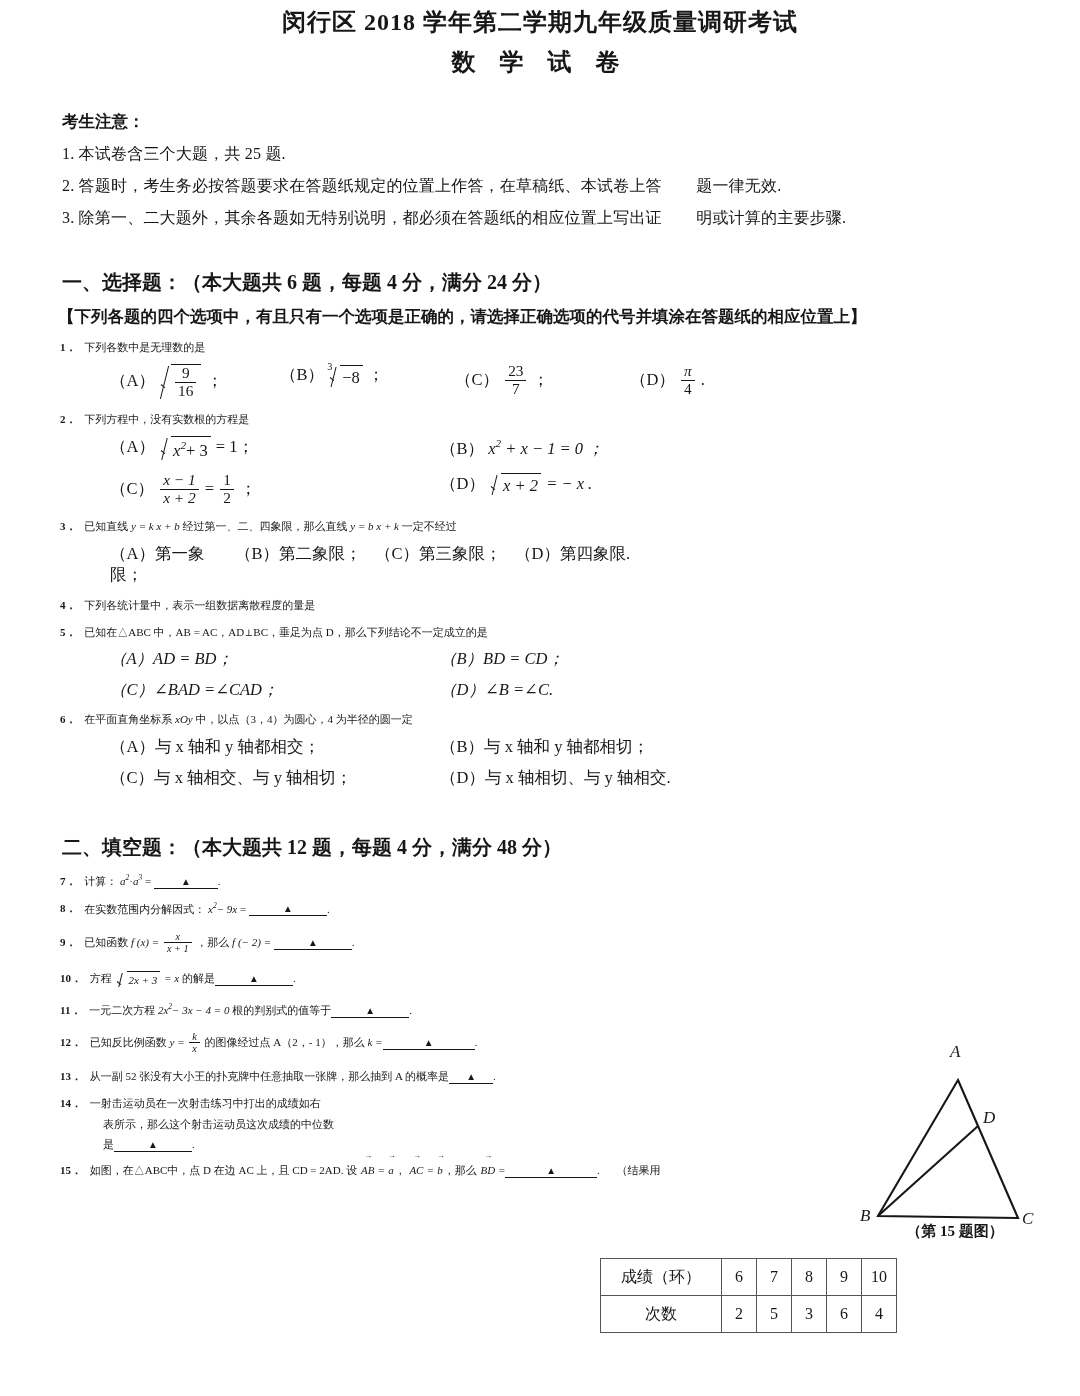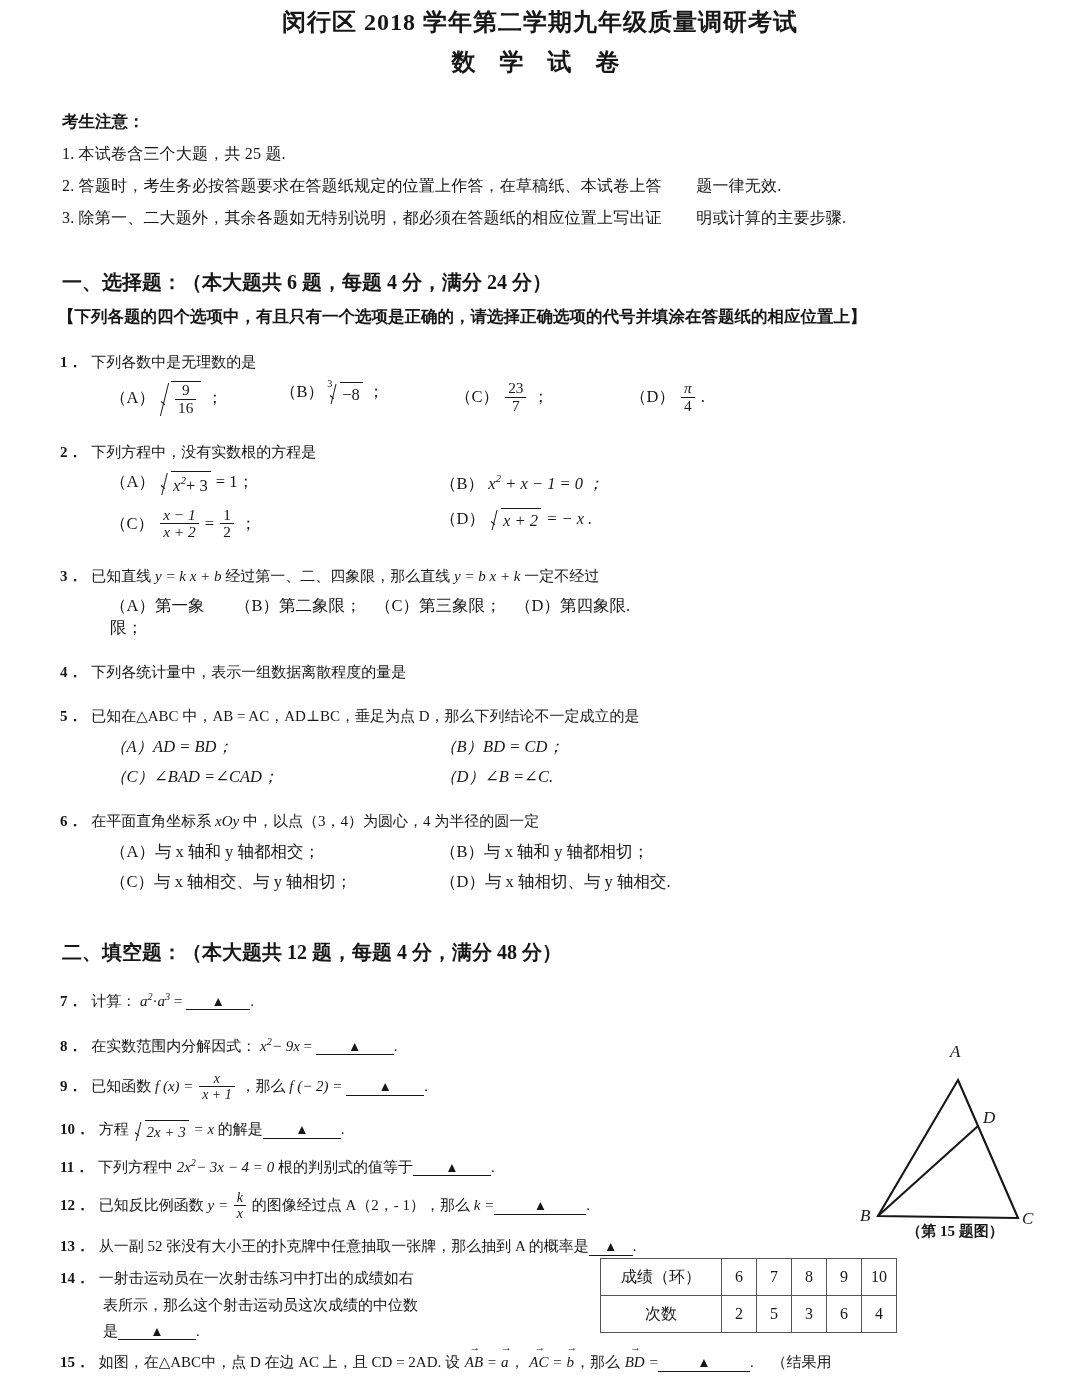--- a/index.html
+++ b/index.html
@@ -68,24 +68,25 @@
   }
   .sec-head.first { margin-top: 40px; }
   .bracket-line {
     font-size: 16.5px;
     font-weight: bold;
     margin: 10px 0 0 58px;
   }
 
   
   .q {
-    font-size: 15px;
-    margin: 24px 0 0 60px;
+    font-size: 11px;
+    margin: 12px 0 0 60px;
     position: relative;
     line-height: 1.35;
+    font-family: Liberation Serif, serif;
   }
   .qnum { font-weight: bold; margin-right: 5px; }
   .opts {
     font-size: 16.5px;
     margin: 9px 0 0 110px;
     display: flex;
     line-height: 1.3;
   }
   .opts.two > div { width: 330px; }
   .opts.four > div:nth-child(1) { width: 125px; }
@@ -391,21 +392,21 @@
   <div class="q" style="margin-top:16px;">
     <span class="qnum">10．</span>
     <span>方程</span>
     <span class="sqrt"><span class="rad it">2x + 3</span></span>
     <span class="it">= x</span>
     <span>的解是</span><span class="blank w2">▲</span><span>.</span>
   </div>
 
   <div class="q" style="margin-top:14px;">
     <span class="qnum">11．</span>
-    <span>下列方程中</span>
+    <span>一元二次方程</span>
     <span class="it">2x</span><sup class="p">2</sup><span class="it">− 3x − 4 = 0</span>
     <span>根的判别式的值等于</span><span class="blank w2">▲</span><span>.</span>
   </div>
 
   <div class="q" style="margin-top:14px;">
     <span class="qnum">12．</span>
     <span>已知反比例函数</span>
     <span class="it">y =</span>
     <span class="frac"><span class="num it">k</span><span class="den it">x</span></span>
     <span>的图像经过点 A（2，- 1），那么</span>

